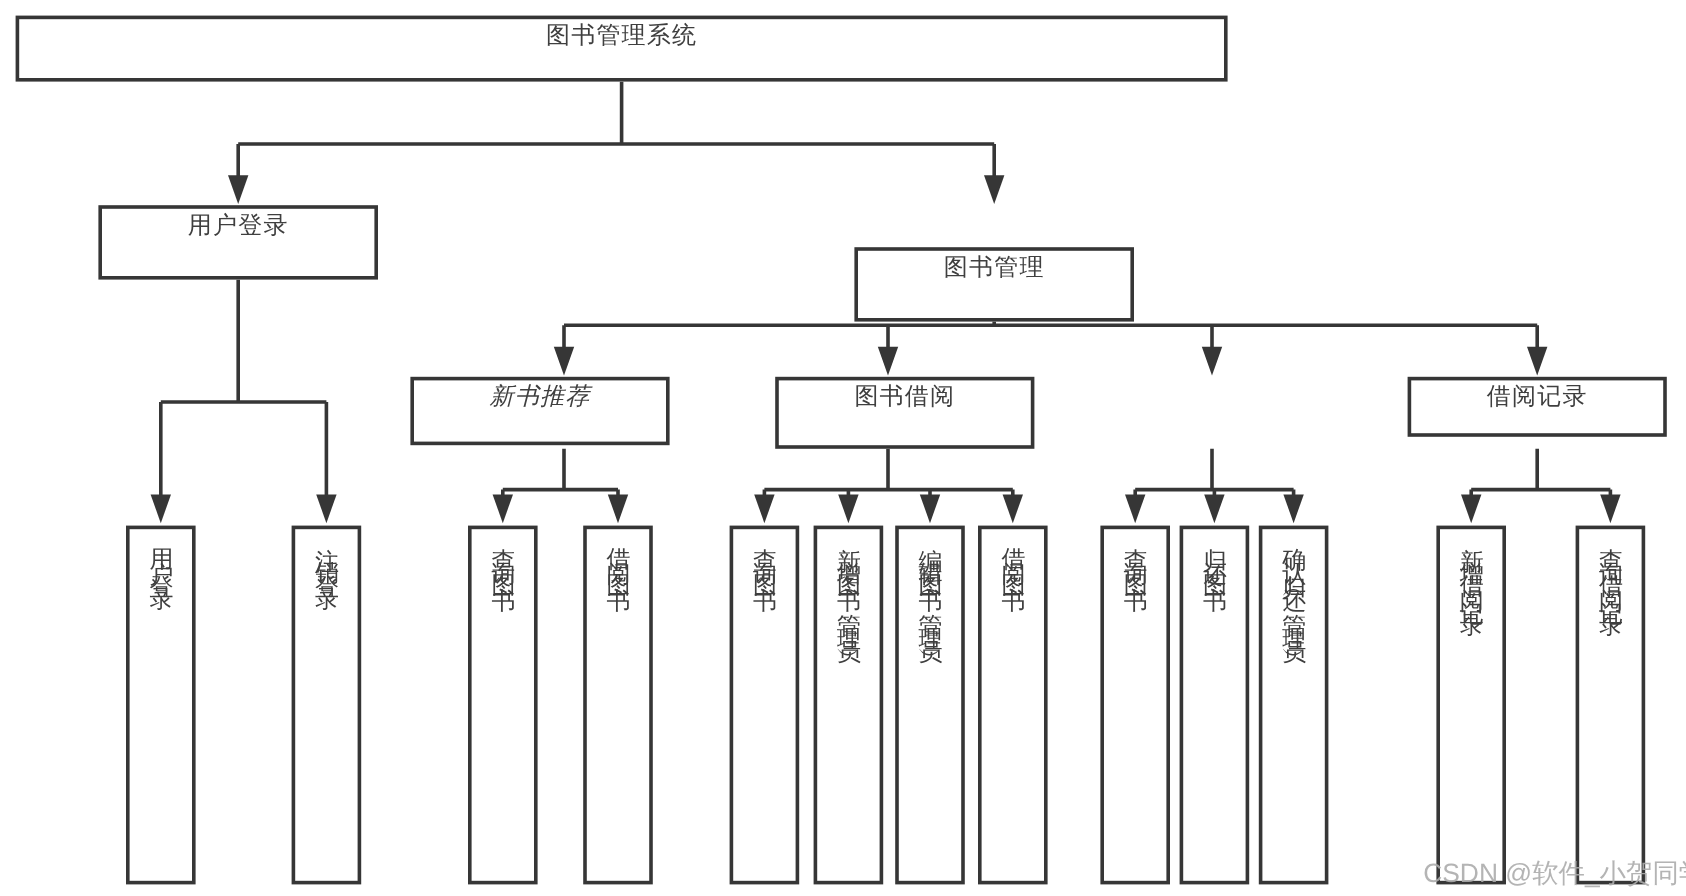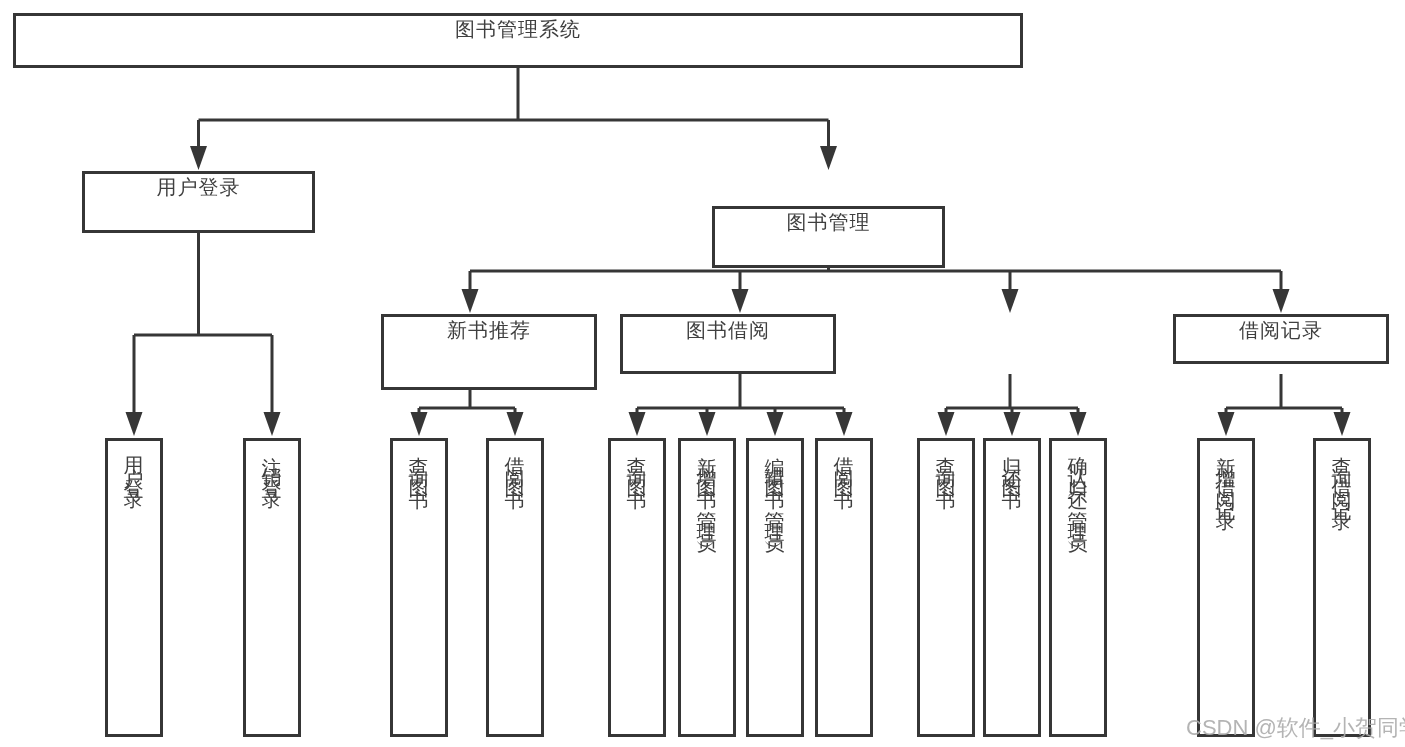--- a/index.html
+++ b/index.html
@@ -74,24 +74,24 @@
     <span>图书管理系统</span>
   </div>
 
   <div class="box box-h" style="left:82px;top:171px;width:233px;height:62px;">
     <span>用户登录</span>
   </div>
   <div class="box box-h" style="left:712px;top:171px;width:233px;height:62px;margin-top:35px;">
     <span>图书管理</span>
   </div>
 
-  <div class="box box-h" style="left:381px;top:314px;width:216px;height:76px;">
+  <div class="box box-h" style="left:342px;top:314px;width:216px;height:57px;font-style:italic;">
     <span>新书推荐</span>
   </div>
-  <div class="box box-h" style="left:620px;top:314px;width:216px;height:60px;">
+  <div class="box box-h" style="left:646px;top:314px;width:216px;height:60px;">
     <span>图书借阅</span>
   </div>
   <div class="box box-h" style="left:1173px;top:314px;width:216px;height:50px;">
     <span>借阅记录</span>
   </div>
 
   <div class="box box-v" style="left:105px;top:438px;width:58px;height:299px;">
     <span class="vtext">用户登录</span>
   </div>
   <div class="box box-v" style="left:243px;top:438px;width:58px;height:299px;">

